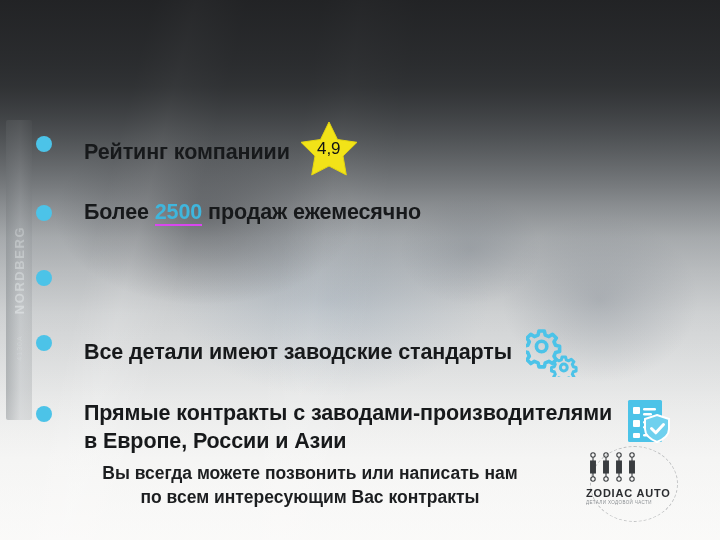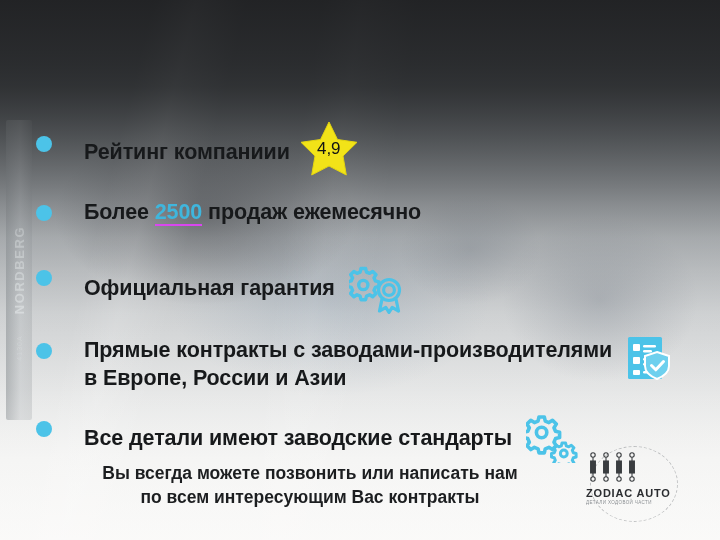--- a/index.html
+++ b/index.html
@@ -286,32 +286,35 @@
 
       <div class="bullet">
         <span class="dot"></span>
         <div class="bullet-body">
           <span class="bullet-text"><span>Более </span><span class="hl">2500</span><span> продаж ежемесячно</span></span>
         </div>
       </div>
 
       <div class="bullet">
         <span class="dot"></span>
+      </div>
+
+      <div class="bullet">
+        <span class="dot"></span>
         <div class="bullet-body">
-          <span class="bullet-text">Официальная гарантия</span>
+          <span class="bullet-text">Все детали имеют заводские стандарты</span>
           <span class="bullet-icon">
-            <svg width="58" height="50" viewBox="0 0 58 50" aria-hidden="true">
-              <g fill="none" stroke="#4cc3e8" stroke-width="3.4" stroke-linejoin="round">
-                <path d="M12 4.5 l4.6 0 0.9 3.6 3.1 1.3 3.1-2 3.3 3.3 -2 3.1 1.3 3.1 3.6 0.9 0 4.6 -3.6 0.9 -1.3 3.1 2 3.1 -3.3 3.3 -3.1-2 -3.1 1.3 -0.9 3.6 -4.6 0 -0.9-3.6 -3.1-1.3 -3.1 2 -3.3-3.3 2-3.1 -1.3-3.1 -3.6-0.9 0-4.6 3.6-0.9 1.3-3.1 -2-3.1 3.3-3.3 3.1 2 3.1-1.3z"></path>
-                <circle cx="14.3" cy="21" r="4.6"></circle>
+            <svg width="52" height="48" viewBox="0 0 52 48" aria-hidden="true">
+              <g fill="none" stroke="#4cc3e8" stroke-width="3.6" stroke-linejoin="round">
+                <path d="M13 2 l5.3 0 1 4.1 3.6 1.5 3.6-2.3 3.8 3.8 -2.3 3.6 1.5 3.6 4.1 1 0 5.3 -4.1 1 -1.5 3.6 2.3 3.6 -3.8 3.8 -3.6-2.3 -3.6 1.5 -1 4.1 -5.3 0 -1-4.1 -3.6-1.5 -3.6 2.3 -3.8-3.8 2.3-3.6 -1.5-3.6 -4.1-1 0-5.3 4.1-1 1.5-3.6 -2.3-3.6 3.8-3.8 3.6 2.3 3.6-1.5z"></path>
+                <circle cx="15.6" cy="17.5" r="5.2"></circle>
               </g>
-              <g fill="none" stroke="#4cc3e8" stroke-width="3.2" stroke-linecap="round" stroke-linejoin="round">
-                <circle cx="40" cy="26" r="10.5"></circle>
-                <circle cx="40" cy="26" r="5.4"></circle>
-                <path d="M33 35.2 L30.5 47 L36.8 43.4 L40 48.4 L43.2 43.4 L49.5 47 L47 35.2"></path>
+              <g fill="none" stroke="#4cc3e8" stroke-width="3" stroke-linejoin="round">
+                <path d="M36 28 l3.6 0 0.7 2.8 2.5 1 2.5-1.6 2.6 2.6 -1.6 2.5 1 2.5 2.8 0.7 0 3.6 -2.8 0.7 -1 2.5 1.6 2.5 -2.6 2.6 -2.5-1.6 -2.5 1 -0.7 2.8 -3.6 0 -0.7-2.8 -2.5-1 -2.5 1.6 -2.6-2.6 1.6-2.5 -1-2.5 -2.8-0.7 0-3.6 2.8-0.7 1-2.5 -1.6-2.5 2.6-2.6 2.5 1.6 2.5-1z"></path>
+                <circle cx="37.8" cy="38.5" r="3.4"></circle>
               </g>
             </svg>
           </span>
         </div>
       </div>
 
       <div class="bullet">
         <span class="dot"></span>
         <div class="bullet-body">
           <span class="bullet-text">
@@ -326,39 +329,20 @@
                 <rect x="17" y="10" width="13" height="2.6" rx="1.3"></rect>
                 <rect x="17" y="15" width="9" height="2.6" rx="1.3"></rect>
                 <rect x="7" y="22" width="7" height="7" rx="1"></rect>
                 <rect x="17" y="23" width="13" height="2.6" rx="1.3"></rect>
                 <rect x="17" y="28" width="9" height="2.6" rx="1.3"></rect>
                 <rect x="7" y="35" width="7" height="5" rx="1"></rect>
                 <rect x="17" y="36" width="10" height="2.6" rx="1.3"></rect>
               </g>
               <path d="M31 17 L43 21 L43 31 Q43 39 31 44 Q19 39 19 31 L19 21 Z" fill="#6ed0ee" stroke="#ffffff" stroke-width="2"></path>
               <path d="M25.5 30.5 L29.8 34.8 L37.5 26.5" fill="none" stroke="#ffffff" stroke-width="3" stroke-linecap="round" stroke-linejoin="round"></path>
-            </svg>
-          </span>
-        </div>
-      </div>
-
-      <div class="bullet">
-        <span class="dot"></span>
-        <div class="bullet-body">
-          <span class="bullet-text">Все детали имеют заводские стандарты</span>
-          <span class="bullet-icon">
-            <svg width="52" height="48" viewBox="0 0 52 48" aria-hidden="true">
-              <g fill="none" stroke="#4cc3e8" stroke-width="3.6" stroke-linejoin="round">
-                <path d="M13 2 l5.3 0 1 4.1 3.6 1.5 3.6-2.3 3.8 3.8 -2.3 3.6 1.5 3.6 4.1 1 0 5.3 -4.1 1 -1.5 3.6 2.3 3.6 -3.8 3.8 -3.6-2.3 -3.6 1.5 -1 4.1 -5.3 0 -1-4.1 -3.6-1.5 -3.6 2.3 -3.8-3.8 2.3-3.6 -1.5-3.6 -4.1-1 0-5.3 4.1-1 1.5-3.6 -2.3-3.6 3.8-3.8 3.6 2.3 3.6-1.5z"></path>
-                <circle cx="15.6" cy="17.5" r="5.2"></circle>
-              </g>
-              <g fill="none" stroke="#4cc3e8" stroke-width="3" stroke-linejoin="round">
-                <path d="M36 28 l3.6 0 0.7 2.8 2.5 1 2.5-1.6 2.6 2.6 -1.6 2.5 1 2.5 2.8 0.7 0 3.6 -2.8 0.7 -1 2.5 1.6 2.5 -2.6 2.6 -2.5-1.6 -2.5 1 -0.7 2.8 -3.6 0 -0.7-2.8 -2.5-1 -2.5 1.6 -2.6-2.6 1.6-2.5 -1-2.5 -2.8-0.7 0-3.6 2.8-0.7 1-2.5 -1.6-2.5 2.6-2.6 2.5 1.6 2.5-1z"></path>
-                <circle cx="37.8" cy="38.5" r="3.4"></circle>
-              </g>
             </svg>
           </span>
         </div>
       </div>
 
     </div>
 
     <div class="footer-note">
       <span>Вы всегда можете позвонить или написать нам</span><br>
       <span>по всем интересующим Вас контракты</span>

